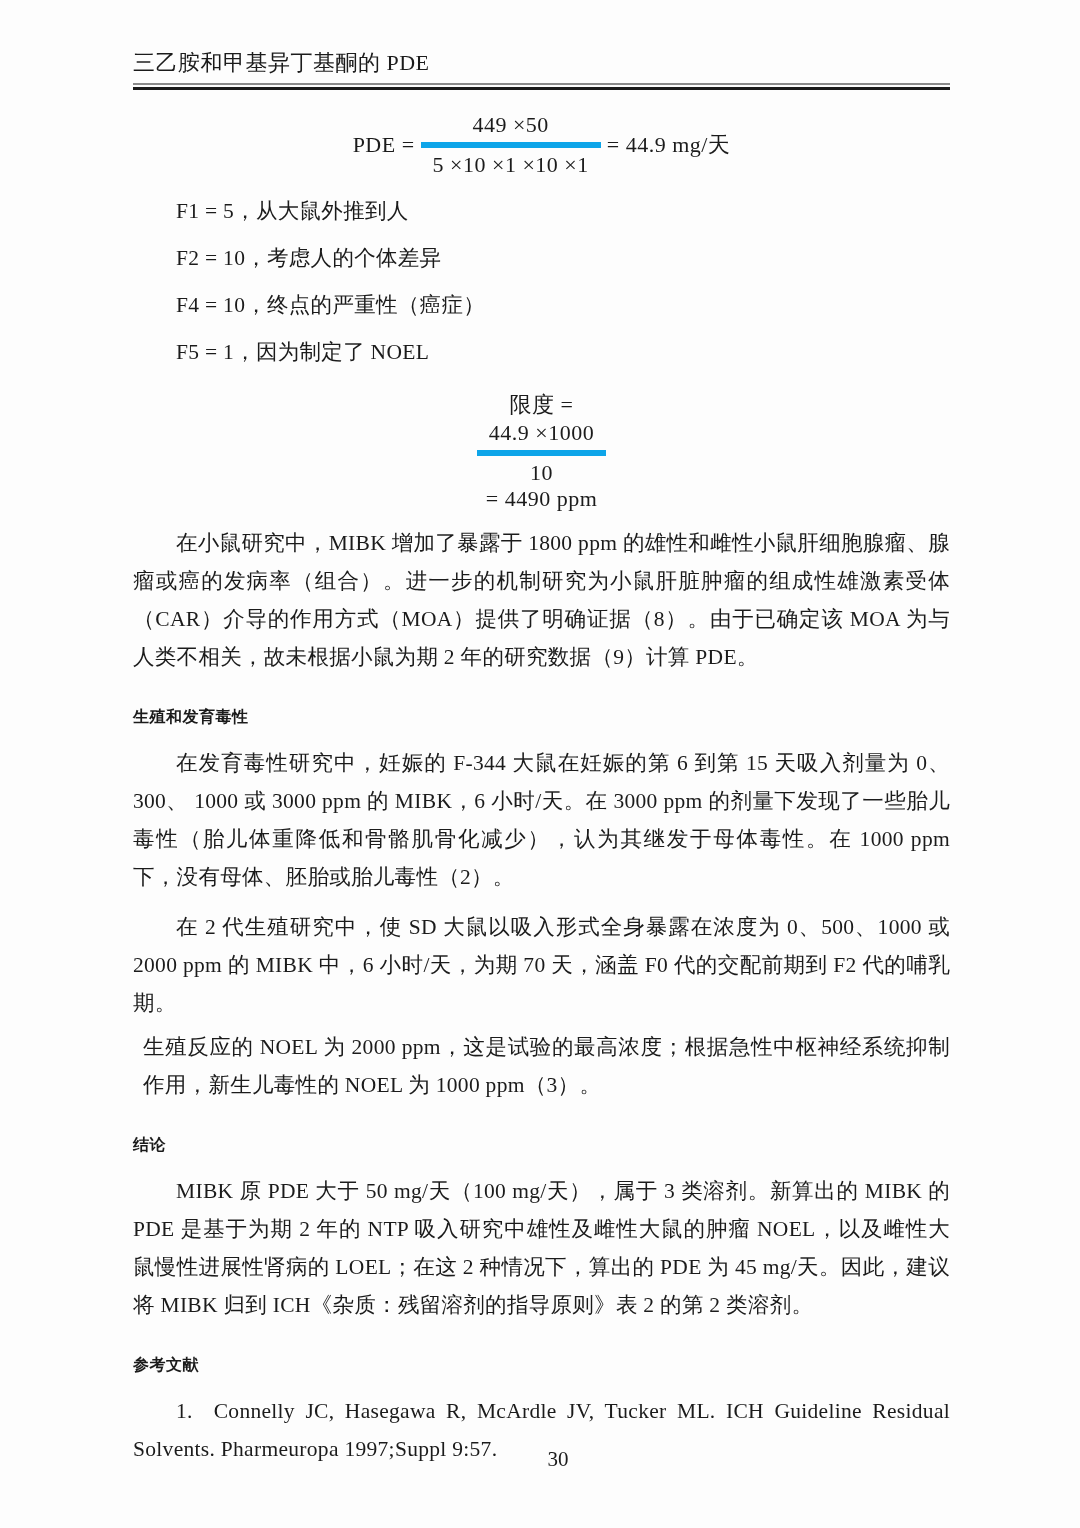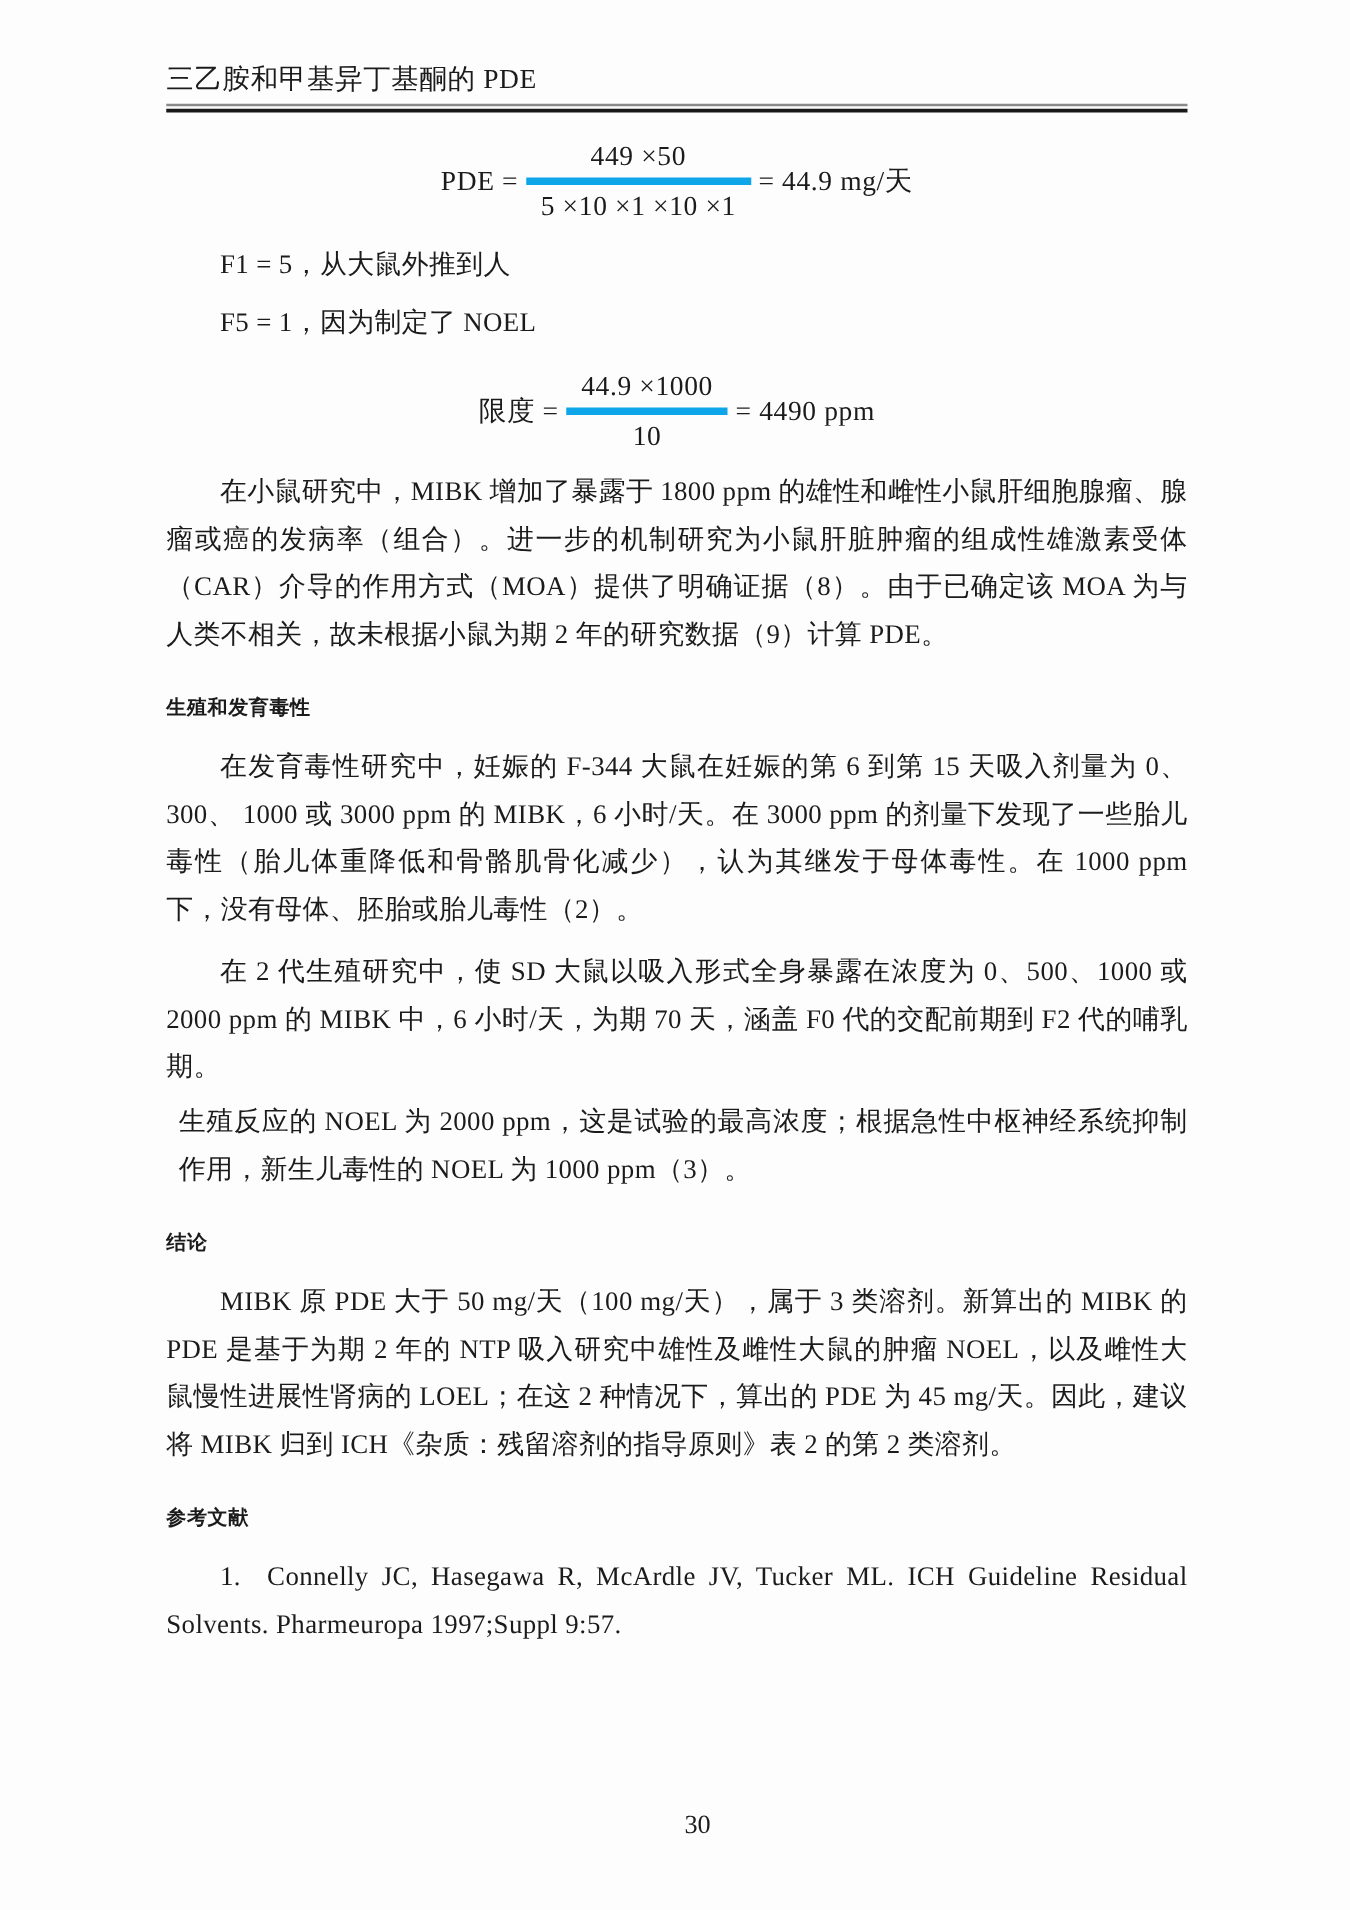--- a/index.html
+++ b/index.html
@@ -31,21 +31,21 @@
     border-bottom: 3px solid #1a1a1a;
   }
   .formula-row {
     display: flex;
     justify-content: center;
     align-items: center;
     font-size: 22px;
     letter-spacing: 0.5px;
   }
   .formula-pde { margin-top: 22px; }
-  .formula-limit { margin: 14px 0 6px 0; }
+  .formula-limit { margin: 14px 0 6px 0; flex-direction: column; }
   .frac { display: inline-block; text-align: center; margin: 0 6px; vertical-align: middle; }
   .frac .num { display: block; padding: 0 12px 4px 12px; }
   .frac .den { display: block; border-top: 6px solid #0ea5e9; padding: 4px 12px 0 12px; }
   .factor-list { margin-top: 10px; }
   .factor-line {
     font-size: 21.5px;
     line-height: 47px;
     text-indent: 2em;
     letter-spacing: 0.3px;
   }
@@ -90,20 +90,22 @@
       <span>PDE =</span>
       <span class="frac">
         <span class="num">449 ×50</span>
         <span class="den">5 ×10 ×1 ×10 ×1</span>
       </span>
       <span>= 44.9 mg/天</span>
     </div>
 
     <div class="factor-list">
       <div class="factor-line">F1 = 5，从大鼠外推到人</div>
+      <div class="factor-line">F2 = 10，考虑人的个体差异</div>
+      <div class="factor-line">F4 = 10，终点的严重性（癌症）</div>
       <div class="factor-line">F5 = 1，因为制定了 NOEL</div>
     </div>
 
     <div class="formula-row formula-limit">
       <span>限度 =</span>
       <span class="frac">
         <span class="num">44.9 ×1000</span>
         <span class="den">10</span>
       </span>
       <span>= 4490 ppm</span>

